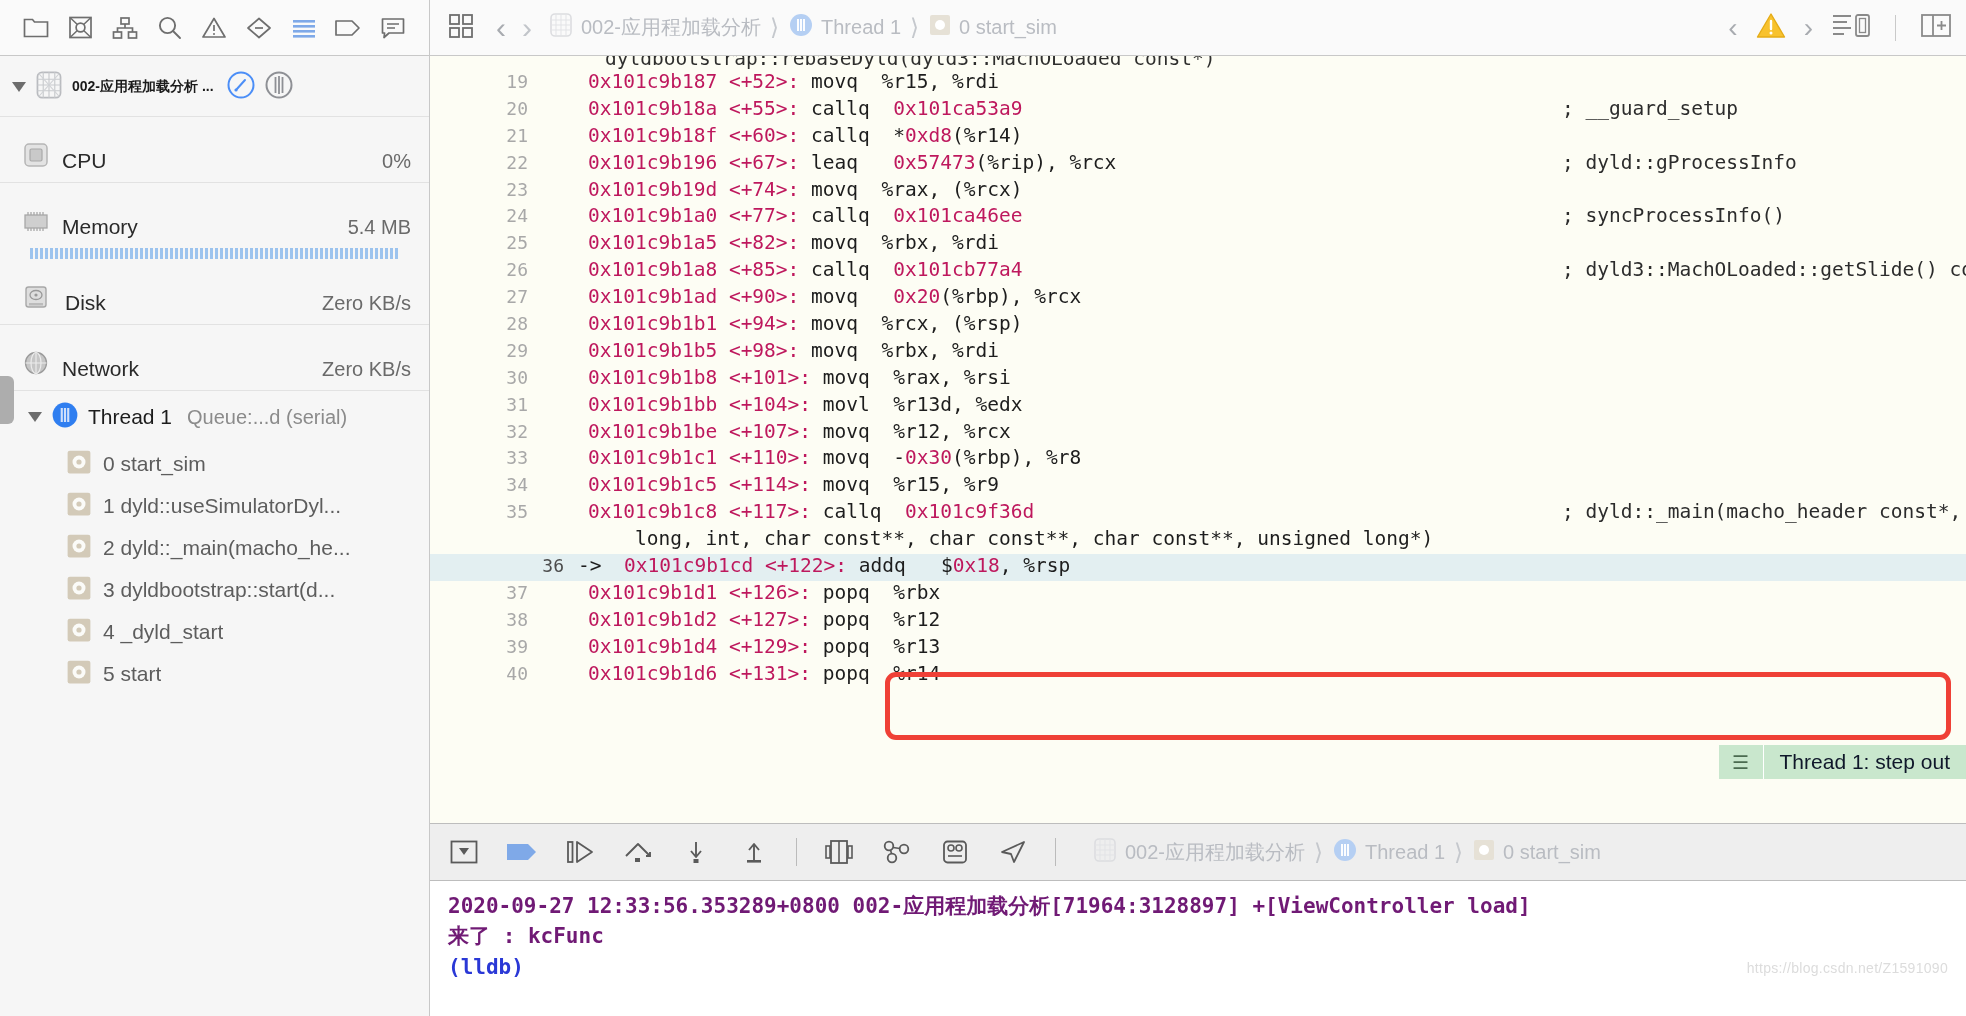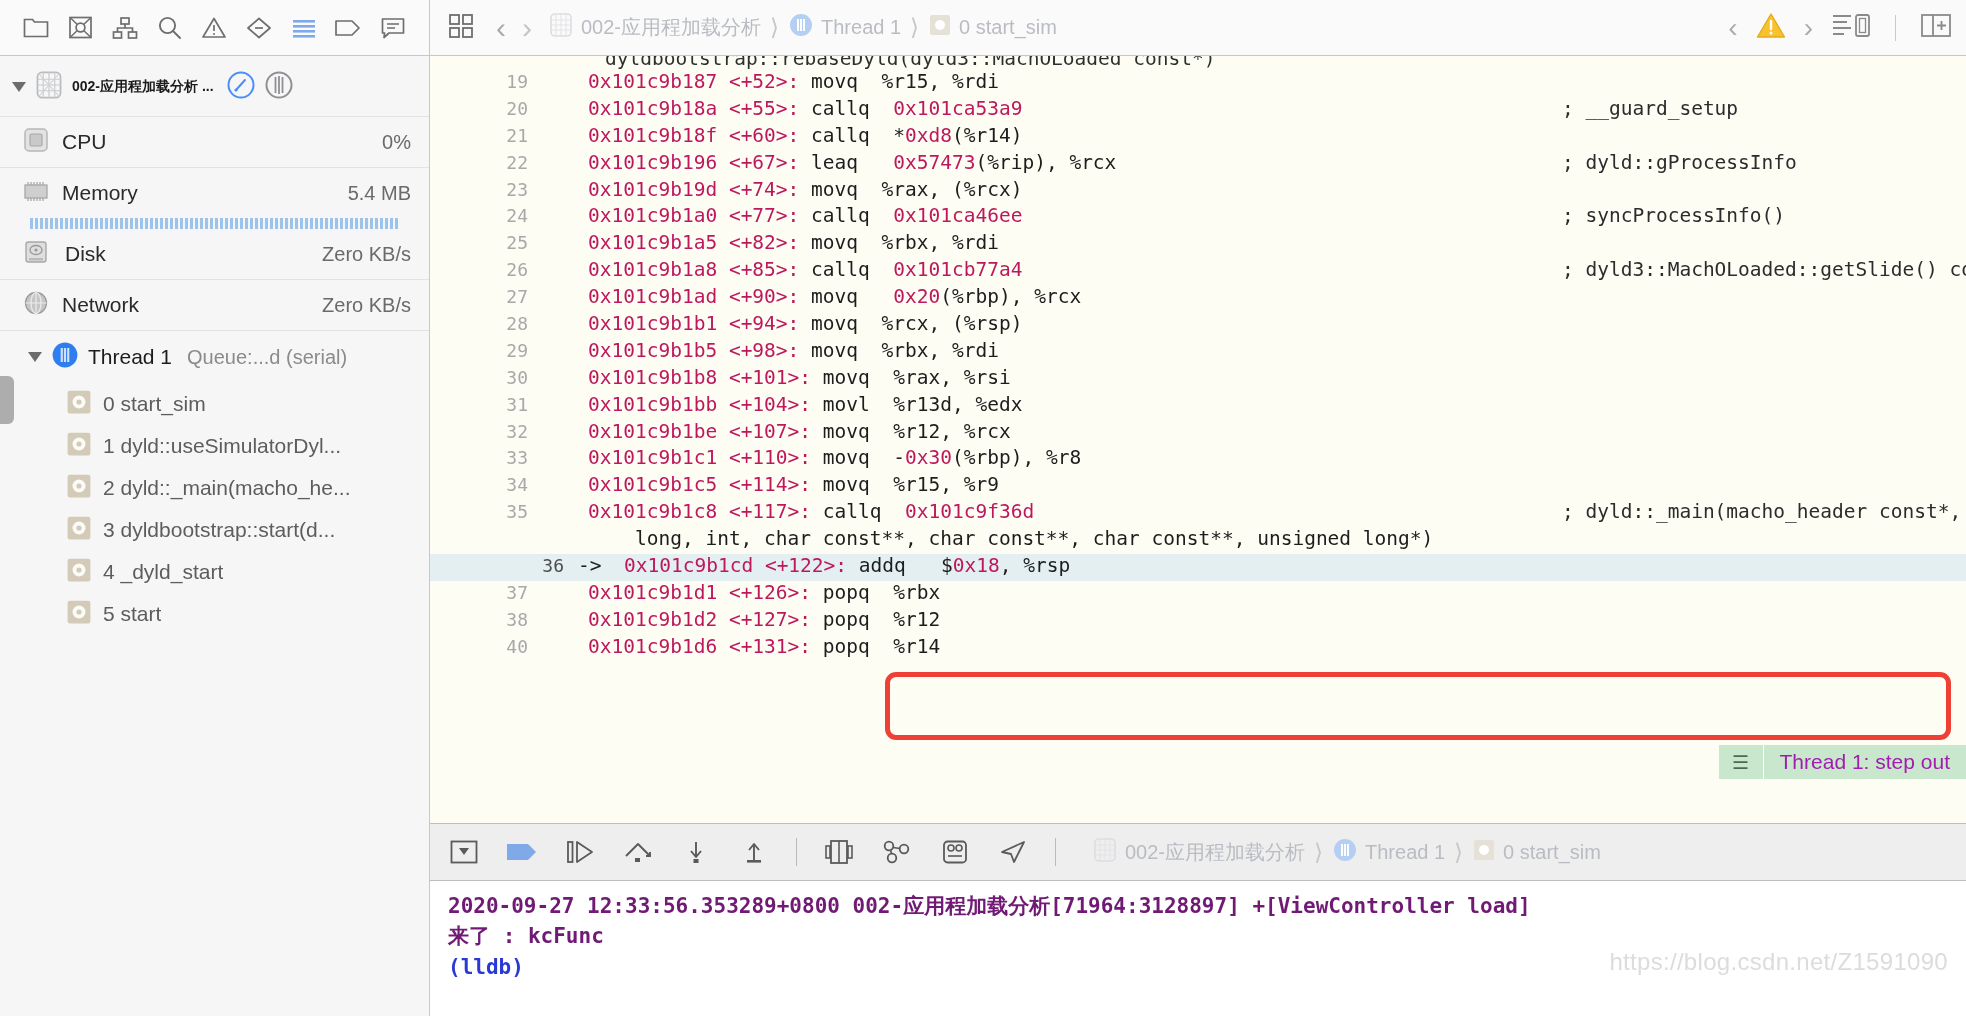--- a/index.html
+++ b/index.html
@@ -30,21 +30,21 @@
 
   
   .body { flex: 1; display: flex; min-height: 0; }
 
   
   .sidebar { width: 430px; flex: 0 0 430px; background: #f6f6f6; border-right: 1px solid #c8c8c8; display: flex; flex-direction: column; position: relative; overflow: hidden; }
   .sb-header { display: flex; align-items: center; padding: 14px 14px 12px 12px; gap: 8px; }
   .tri { width: 0; height: 0; border-left: 9px solid #6d6d6d; border-top: 6px solid transparent; border-bottom: 6px solid transparent; flex: 0 0 auto;}
   .tri.open { border-left: 7px solid transparent; border-right: 7px solid transparent; border-top: 10px solid #6d6d6d; border-bottom: none; }
   .sb-title { font-size: 14px; font-weight: bold; color: #1b1b1b; white-space: nowrap; overflow: hidden; }
-  .sb-row { display: flex; align-items: center; padding: 9px 18px 9px 22px; gap: 12px; border-top: 1px solid #e2e2e2; }
+  .sb-row { display: flex; align-items: flex-end; padding: 24px 18px 9px 22px; gap: 12px; border-top: 1px solid #e2e2e2; }
   .sb-row .lbl { font-size: 21px; color: #2a2a2a; flex: 1; }
   .sb-row .val { font-size: 20px; color: #6a6a6a; }
   .membar { height: 11px; margin: 0 16px 0 30px; display: flex; gap: 2px; overflow: hidden; }
   .membar i { display: block; width: 3px; height: 11px; background: #9cc3ee; flex: 0 0 auto;}
   .thread-row { display: flex; align-items: center; gap: 9px; padding: 10px 10px 10px 28px; border-top: 1px solid #e2e2e2; }
   .thread-name { font-size: 21px; color: #1c1c1c; font-weight: 500; }
   .thread-q { font-size: 20px; color: #8b8b8b; margin-left: 6px; }
   .frame-row { display: flex; align-items: center; gap: 11px; padding: 6px 8px 6px 66px; }
   .frame-lbl { font-size: 21px; color: #5d5d5d; white-space: nowrap; overflow: hidden; }
   .sb-tab { position: absolute; left: 0; top: 320px; width: 14px; height: 48px; background: #adadad;
@@ -65,35 +65,35 @@
   .line.current .ln { color: #4c4c4c; margin-left: 36px; }
   .cmtcol { position: absolute; left: 1120px; color: #2c2c2c; white-space: pre; margin-left: 12px; }
 
   .hl-box { position: absolute; left: 455px; right: 15px; top: 616px; height: 68px;
             border: 5px solid #ef4036; border-radius: 11px; pointer-events: none; }
 
   .stepbadge { position: absolute; right: 0px; top: 689px; display: flex; align-items: center;
                height: 34px; background: #c9e7cd; border-radius: 0px; }
   .stepbadge .hamb { width: 44px; display: flex; align-items: center; justify-content: center; color: #4b6b50; font-size: 19px; }
   .stepbadge .seprule { width: 1px; height: 34px; background: #fff; }
-  .stepbadge .txt { padding: 0 16px; font-size: 21px; color: #a21caf; font-family: "Liberation Sans", sans-serif; white-space: nowrap; }
+  .stepbadge .txt { padding: 0 16px; font-size: 21px; color: #0f172a; font-family: "Liberation Sans", sans-serif; white-space: nowrap; }
 
   
   .debugbar { flex: 0 0 58px; height: 58px; background: #eeeeee; border-top: 1px solid #bdbdbd; border-bottom: 1px solid #bdbdbd;
               display: flex; align-items: center; padding: 0 18px; gap: 26px; }
   .dbicon { width: 32px; height: 32px; display: flex; align-items: center; justify-content: center; }
   .dbdiv { width: 1px; height: 28px; background: #bbb; }
   .db-crumbs { display: flex; align-items: center; margin-left: 10px; }
 
   
   .console { flex: 0 0 135px; background: #ffffff; padding: 10px 0 0 18px; font-family: "DejaVu Sans Mono", monospace;
              font-size: 21px; position: relative; overflow: hidden; }
   .console .cline { white-space: pre; color: #701a75; line-height: 1.45; font-weight: bold; }
   .console .cline.prompt { color: #2a38d6; font-weight: bold;}
-  .watermark { position: absolute; right: 18px; bottom: 40px; color: #dcdcdc; font-size: 24px;
+  .watermark { position: absolute; right: 18px; bottom: 40px; color: #dcdcdc; font-size: 14px;
                font-family: "Liberation Sans", sans-serif; letter-spacing: .3px; }
 
   
   .sb-fill { flex: 1; }
 </style>
 </head>
 <body>
 
 <div id="app">
 
@@ -484,20 +484,21 @@
             <div class="line"><span class="ln">30</span><span class="arrow"></span><span class="code"><span class="addr">0x101c9b1b8</span> <span class="addr">&lt;+101&gt;:</span> <span class="mnem">movq </span> %rax, %rsi</span></div>
             <div class="line"><span class="ln">31</span><span class="arrow"></span><span class="code"><span class="addr">0x101c9b1bb</span> <span class="addr">&lt;+104&gt;:</span> <span class="mnem">movl </span> %r13d, %edx</span></div>
             <div class="line"><span class="ln">32</span><span class="arrow"></span><span class="code"><span class="addr">0x101c9b1be</span> <span class="addr">&lt;+107&gt;:</span> <span class="mnem">movq </span> %r12, %rcx</span></div>
             <div class="line"><span class="ln">33</span><span class="arrow"></span><span class="code"><span class="addr">0x101c9b1c1</span> <span class="addr">&lt;+110&gt;:</span> <span class="mnem">movq </span> -<span class="addr">0x30</span>(%rbp), %r8</span></div>
             <div class="line"><span class="ln">34</span><span class="arrow"></span><span class="code"><span class="addr">0x101c9b1c5</span> <span class="addr">&lt;+114&gt;:</span> <span class="mnem">movq </span> %r15, %r9</span></div>
             <div class="line"><span class="ln">35</span><span class="arrow"></span><span class="code"><span class="addr">0x101c9b1c8</span> <span class="addr">&lt;+117&gt;:</span> <span class="mnem">callq</span>  <span class="addr">0x101c9f36d</span></span><span class="cmtcol">; dyld::_main(macho_header const*, unsigned</span></div>
             <div class="line"><span class="ln"></span><span class="arrow"></span><span class="code">    long, int, char const**, char const**, char const**, unsigned long*)</span></div>
             <div class="line current"><span class="ln">36</span><span class="arrow">-&gt;</span><span class="code"><span class="addr">0x101c9b1cd</span> <span class="addr">&lt;+122&gt;:</span> <span class="mnem">addq </span>  $<span class="addr">0x18</span>, %rsp</span></div>
             <div class="line"><span class="ln">37</span><span class="arrow"></span><span class="code"><span class="addr">0x101c9b1d1</span> <span class="addr">&lt;+126&gt;:</span> <span class="mnem">popq </span> %rbx</span></div>
             <div class="line"><span class="ln">38</span><span class="arrow"></span><span class="code"><span class="addr">0x101c9b1d2</span> <span class="addr">&lt;+127&gt;:</span> <span class="mnem">popq </span> %r12</span></div>
+            <div class="line"><span class="ln">39</span><span class="arrow"></span><span class="code"><span class="addr">0x101c9b1d4</span> <span class="addr">&lt;+129&gt;:</span> <span class="mnem">popq </span> %r13</span></div>
             <div class="line"><span class="ln">40</span><span class="arrow"></span><span class="code"><span class="addr">0x101c9b1d6</span> <span class="addr">&lt;+131&gt;:</span> <span class="mnem">popq </span> %r14</span></div>
           </div>
 
         <div class="hl-box"></div>
 
         <div class="stepbadge">
           <span class="hamb">☰</span>
           <span class="seprule"></span>
           <span class="txt">Thread 1: step out</span>
         </div>

